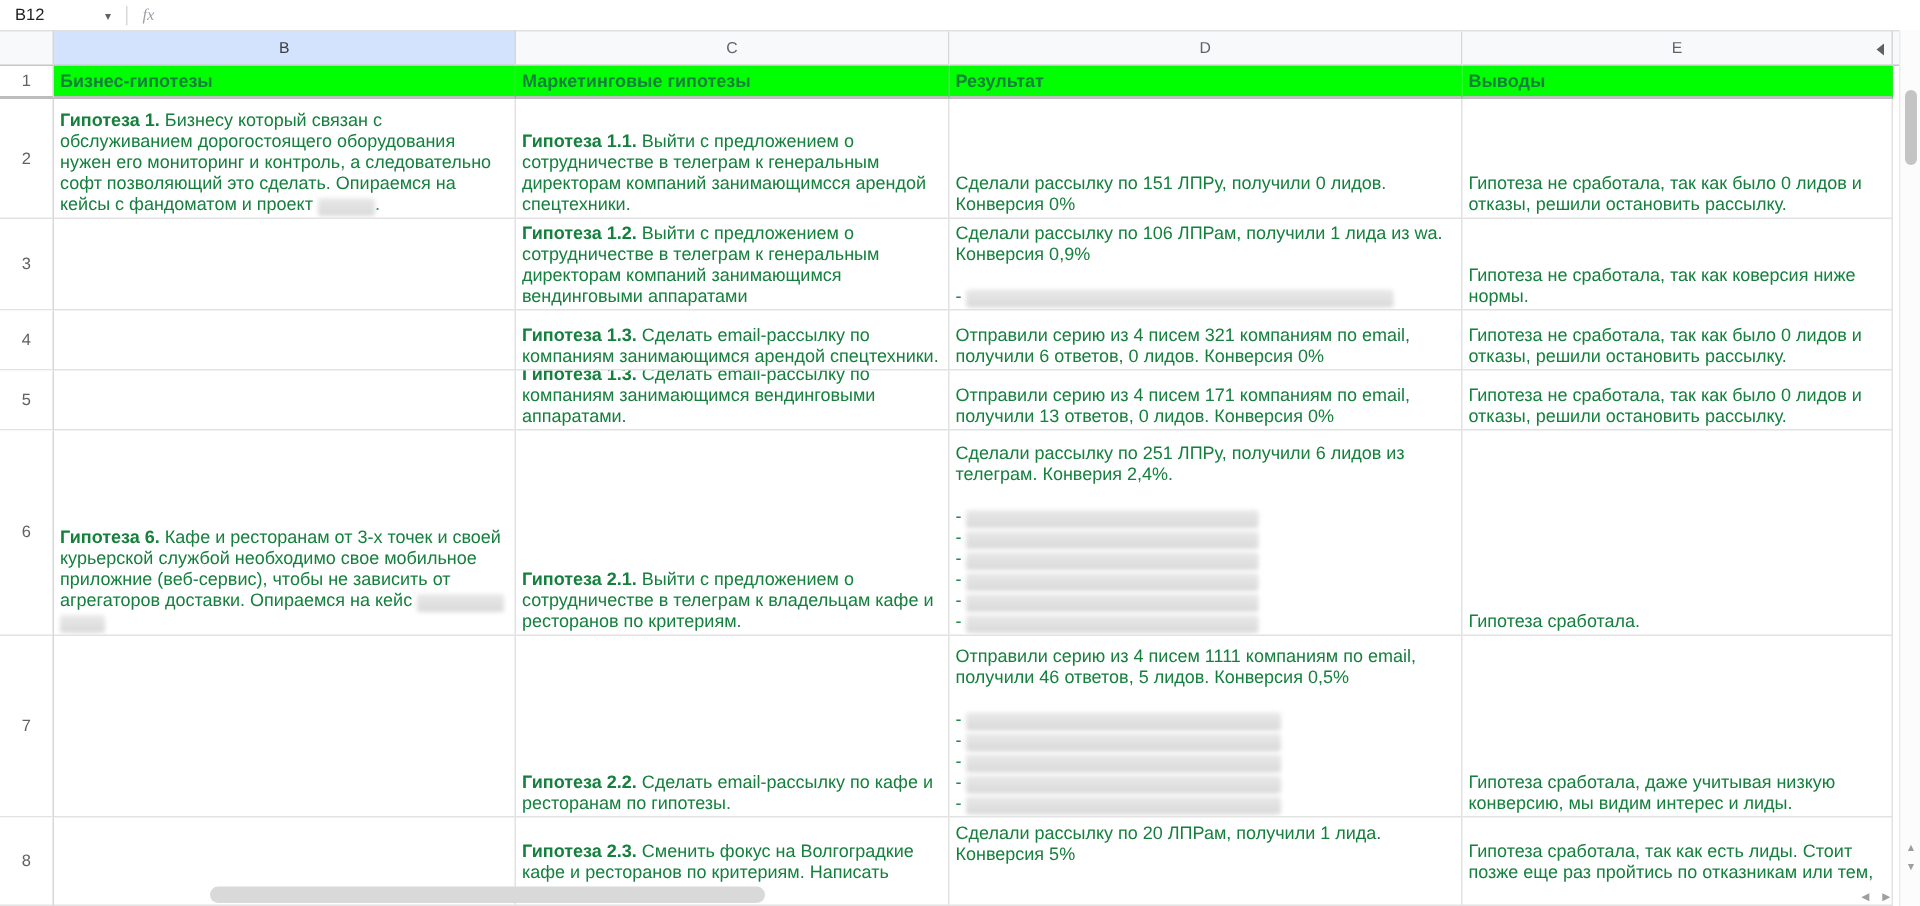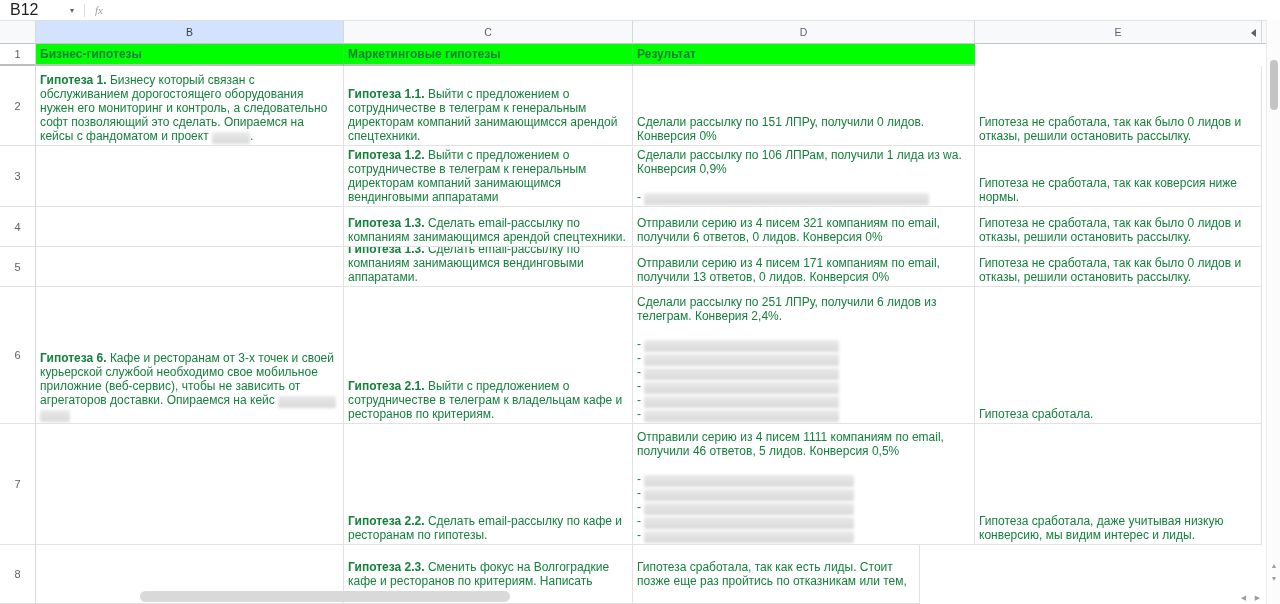--- a/index.html
+++ b/index.html
@@ -4,21 +4,21 @@
 <style>
   * { margin:0; padding:0; box-sizing:border-box; }
   html,body { width:1280px; height:604px; background:#fff; overflow:hidden;
               font-family:"Liberation Sans", sans-serif; }
 
   .app { width:1280px; height:604px; position:relative; background:#fff; }
 
   
   .toolbar { height:20px; display:flex; align-items:center; background:#fff; }
   .namebox { width:78px; height:20px; display:flex; align-items:center; padding-left:10px; cursor:pointer; }
-  .namebox .ref { font-size:16px; color:#202124; }
+  .namebox .ref { font-size:11px; color:#202124; }
   .namebox .dd { margin-left:auto; margin-right:4px; font-size:8px; color:#5f6368; }
   .tsep { width:1px; height:13px; background:#d9d9d9; margin:0 6px; }
   .fx { font-size:11px; font-style:italic; color:#9aa0a6; font-family:"Liberation Serif", serif; margin-left:4px; }
   .fbar { flex:1; height:20px; }
 
   
   .sheet { position:absolute; top:20px; left:0; width:1280px; height:584px; background:#fff; }
 
   .hdr-row { display:flex; height:24px; }
   .hcell { background:#f8f9fa; border-right:1px solid #d7d7d7; border-bottom:1px solid #c6c6c6;
@@ -124,20 +124,23 @@
       <div class="rownum col-num">1</div>
       <div class="cell col-b">
           <div class="ct">Бизнес-гипотезы</div>
         </div>
       <div class="cell col-c">
           <div class="ct">Маркетинговые гипотезы</div>
         </div>
       <div class="cell col-d">
           <div class="ct">Результат</div>
         </div>
+      <div class="cell col-e">
+          <div class="ct">Выводы</div>
+        </div>
     </div>
 
     <div id="rows">
         <div class="grid-row gr-2">
           <div class="rownum col-num">2</div>
           <div class="cell col-b">
             <div class="ct"><b>Гипотеза 1.</b><span> Бизнесу который связан с
 обслуживанием дорогостоящего оборудования
 нужен его мониторинг и контроль, а следовательно
 софт позволяющий это сделать. Опираемся на
@@ -272,20 +275,24 @@
         </div>
         <div class="grid-row gr-8">
           <div class="rownum col-num">8</div>
           <div class="cell col-b">
             <div class="ct"></div>
           </div>
           <div class="cell col-c">
             <div class="ct"><b>Гипотеза 2.3.</b><span> Сменить фокус на Волгоградкие
 кафе и ресторанов по критериям. Написать</span></div>
           </div>
+          <div class="cell col-d">
+            <div class="ct"><span>Сделали рассылку по 20 ЛПРам, получили 1 лида.
+Конверсия 5%</span></div>
+          </div>
           <div class="cell col-e">
             <div class="ct"><span>Гипотеза сработала, так как есть лиды. Стоит
 позже еще раз пройтись по отказникам или тем,</span></div>
           </div>
         </div>
       </div>
 
     <div class="vscroll">
       <div class="vthumb"></div>
       <div class="vbtn up">▲</div>

